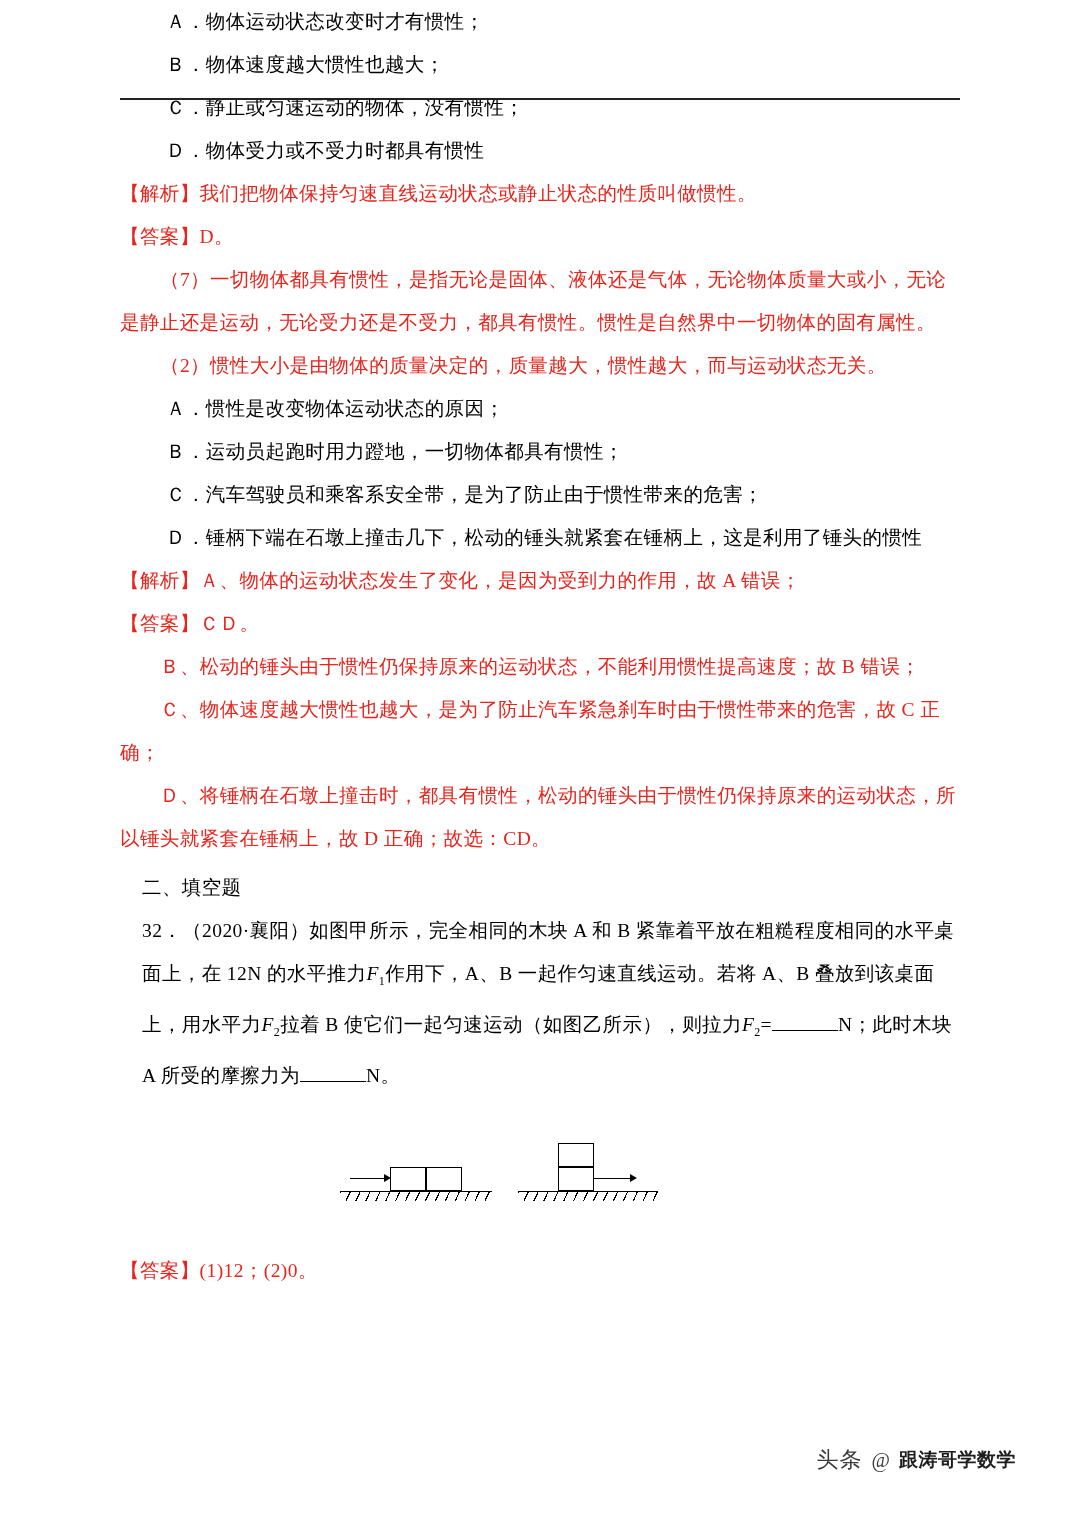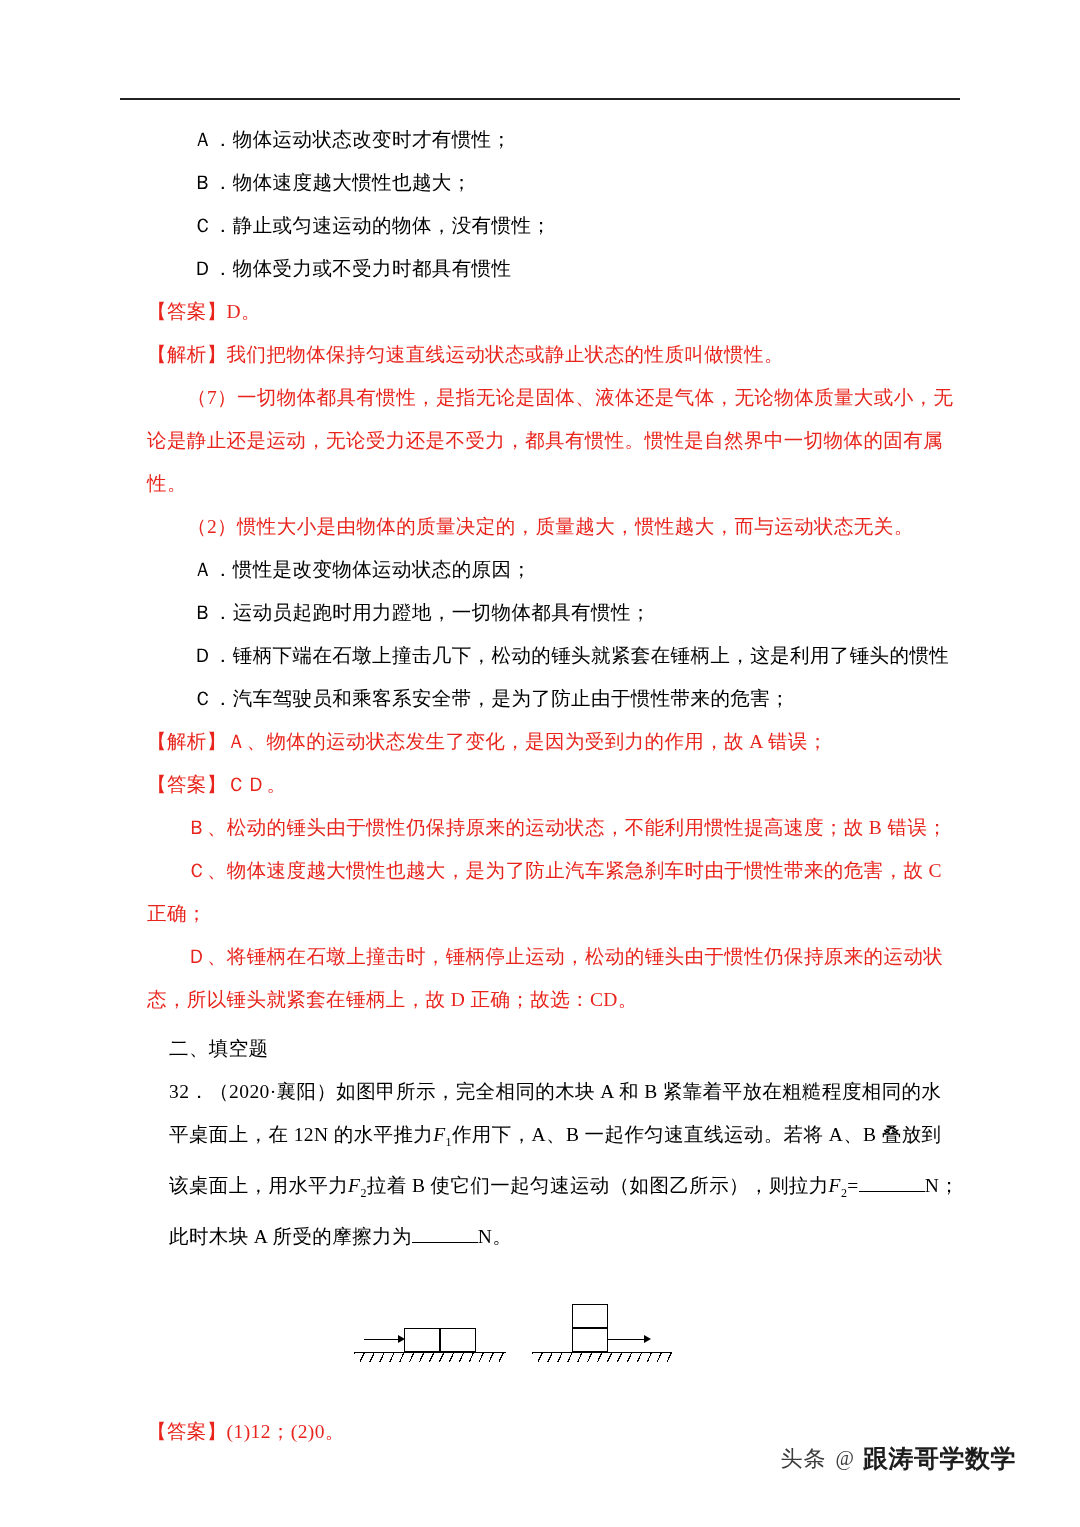--- a/index.html
+++ b/index.html
@@ -24,22 +24,20 @@
   }
   .top-rule {
     position: absolute;
     left: 120px;
     right: 120px;
     top: 98px;
     height: 0;
     border-top: 2px solid #222;
   }
   .content {
-    padding-top: 118px;
-    margin-left: 27px;
   }
   p {
     margin: 0 0 0 0;
     font-size: 19.5px;
     line-height: 43px;
     letter-spacing: 0.4px;
   }
   .opt {
     padding-left: 46px;
   }
@@ -145,60 +143,60 @@
     font-size: 22px;
     font-family: "Liberation Sans", sans-serif;
     color: #3c3c3c;
     letter-spacing: 1px;
   }
   .wm-at {
     font-size: 20px;
     color: #3c3c3c;
   }
   .wm-name {
-    font-size: 25px;
+    font-size: 19px;
     font-weight: bold;
     font-family: "Liberation Sans", sans-serif;
     color: #1d1d1d;
     letter-spacing: 0.5px;
   }
 </style>
 </head>
 <body>
 
 <div class="page">
 
   <div class="top-rule"></div>
 
   <div class="content">
 
     <p class="opt">Ａ．物体运动状态改变时才有惯性；</p>
     <p class="opt">Ｂ．物体速度越大惯性也越大；</p>
     <p class="opt">Ｃ．静止或匀速运动的物体，没有惯性；</p>
     <p class="opt">Ｄ．物体受力或不受力时都具有惯性</p>
 
+    <p class="hang red"><span>【解析】</span><span>我们把物体保持匀速直线运动状态或静止状态的性质叫做惯性。</span></p>
+
     <p class="hang red"><span>【答案】</span><span>D。</span></p>
-
-    <p class="hang red"><span>【解析】</span><span>我们把物体保持匀速直线运动状态或静止状态的性质叫做惯性。</span></p>
 
     <p class="red indent2">（7）一切物体都具有惯性，是指无论是固体、液体还是气体，无论物体质量大或小，无论是静止还是运动，无论受力还是不受力，都具有惯性。惯性是自然界中一切物体的固有属性。</p>
     <p class="red indent2">（2）惯性大小是由物体的质量决定的，质量越大，惯性越大，而与运动状态无关。</p>
 
 
     <p class="opt">Ａ．惯性是改变物体运动状态的原因；</p>
     <p class="opt">Ｂ．运动员起跑时用力蹬地，一切物体都具有惯性；</p>
+    <p class="opt">Ｃ．汽车驾驶员和乘客系安全带，是为了防止由于惯性带来的危害；</p>
     <p class="opt">Ｄ．锤柄下端在石墩上撞击几下，松动的锤头就紧套在锤柄上，这是利用了锤头的惯性</p>
-    <p class="opt">Ｃ．汽车驾驶员和乘客系安全带，是为了防止由于惯性带来的危害；</p>
 
     <p class="hang red"><span>【解析】</span><span>Ａ、物体的运动状态发生了变化，是因为受到力的作用，故 A 错误；</span></p>
 
     <p class="hang red"><span>【答案】</span><span>ＣＤ。</span></p>
     <p class="red indent2">Ｂ、松动的锤头由于惯性仍保持原来的运动状态，不能利用惯性提高速度；故 B 错误；</p>
     <p class="red indent2">Ｃ、物体速度越大惯性也越大，是为了防止汽车紧急刹车时由于惯性带来的危害，故 C 正确；</p>
-    <p class="red indent2">Ｄ、将锤柄在石墩上撞击时，锤柄停止运动，松动的锤头由于惯性仍保持原来的运动状态，所以锤头就紧套在锤柄上，故 D 正确；故选：CD。</p>
+    <p class="red indent2">Ｄ、将锤柄在石墩上撞击时，都具有惯性，松动的锤头由于惯性仍保持原来的运动状态，所以锤头就紧套在锤柄上，故 D 正确；故选：CD。</p>
 
     <p class="section-title">二、填空题</p>
 
     <p class="q-line"><span>32．</span><span>（2020·襄阳）</span><span>如图甲所示，完全相同的木块 A 和 B 紧靠着平放在粗糙程度相同的水平桌面上，在 12N 的水平推力</span><span class="italic">F</span><sub>1</sub><span>作用下，A、B 一起作匀速直线运动。若将 A、B 叠放到该桌面上，用水平力</span><span class="italic">F</span><sub>2</sub><span>拉着 B 使它们一起匀速运动（如图乙所示），则拉力</span><span class="italic">F</span><sub>2</sub><span>=</span><span class="blank-underline"></span><span>N；此时木块 A 所受的摩擦力为</span><span class="blank-underline"></span><span>N。</span></p>
 
     <div class="figure">
       <div class="fig-inner">
 
         <div class="block" style="left:50px; top:48px; width:36px; height:24px;"></div>
         <div class="block" style="left:86px; top:48px; width:36px; height:24px;"></div>

